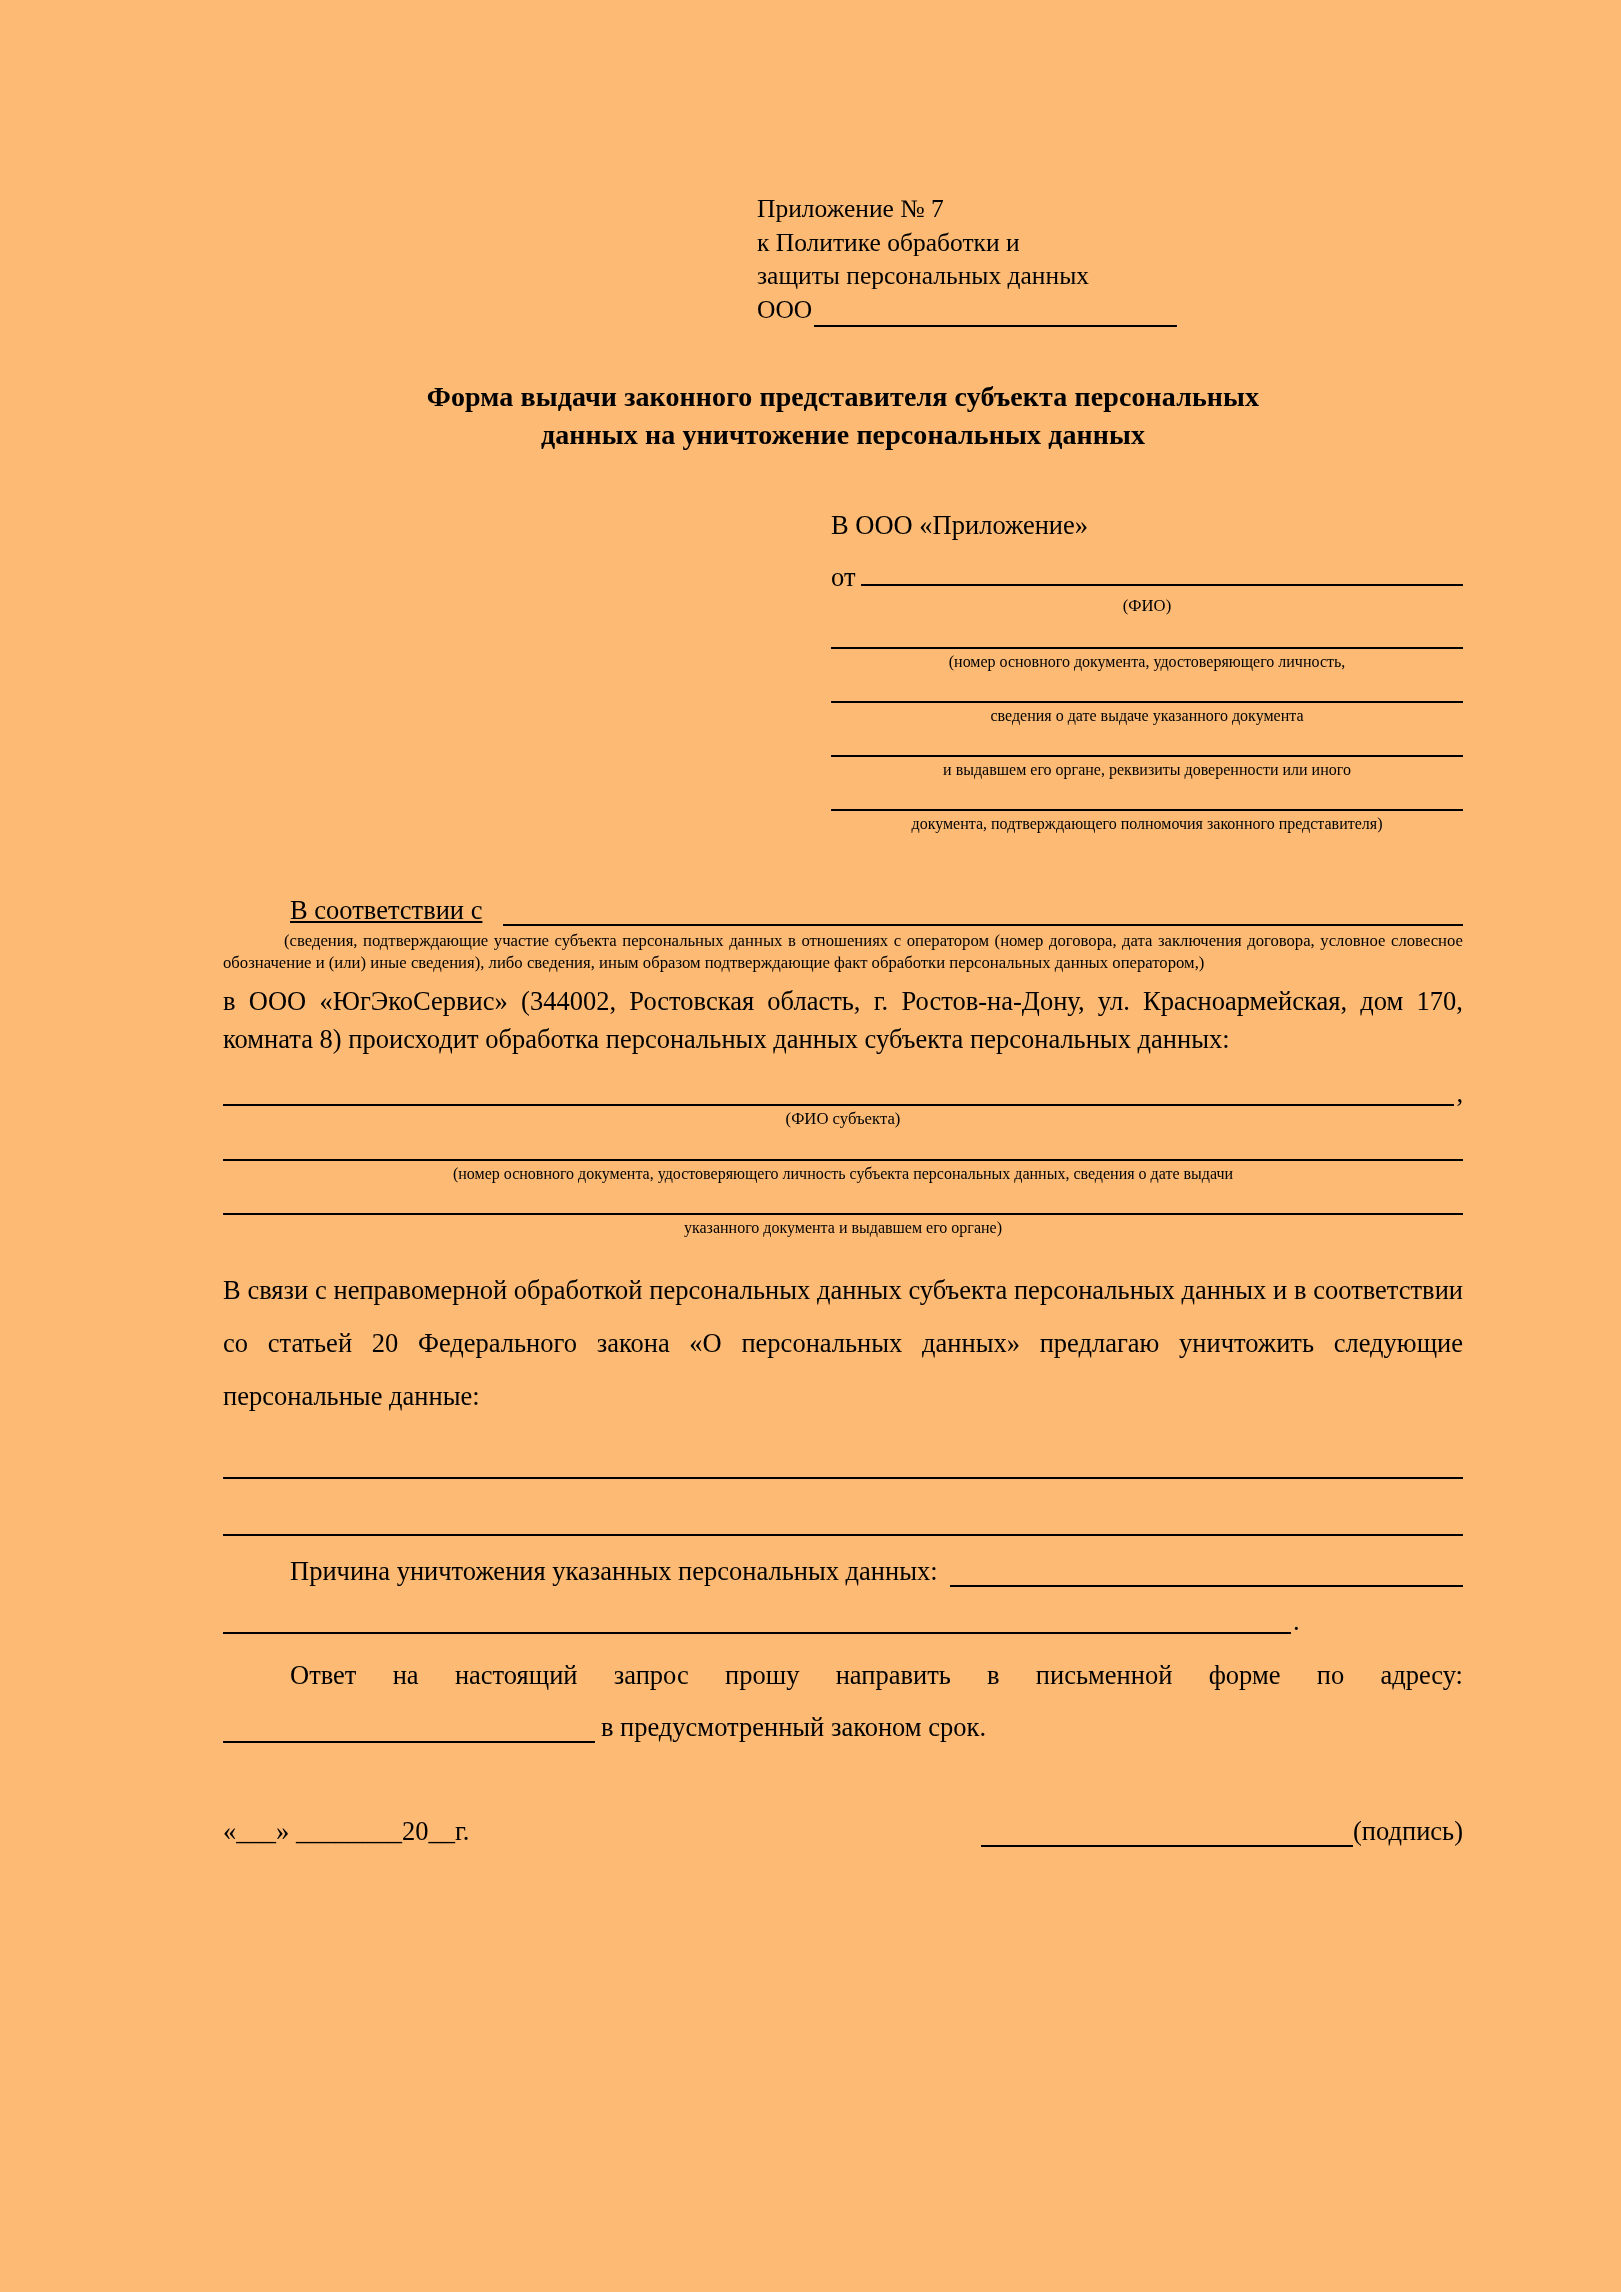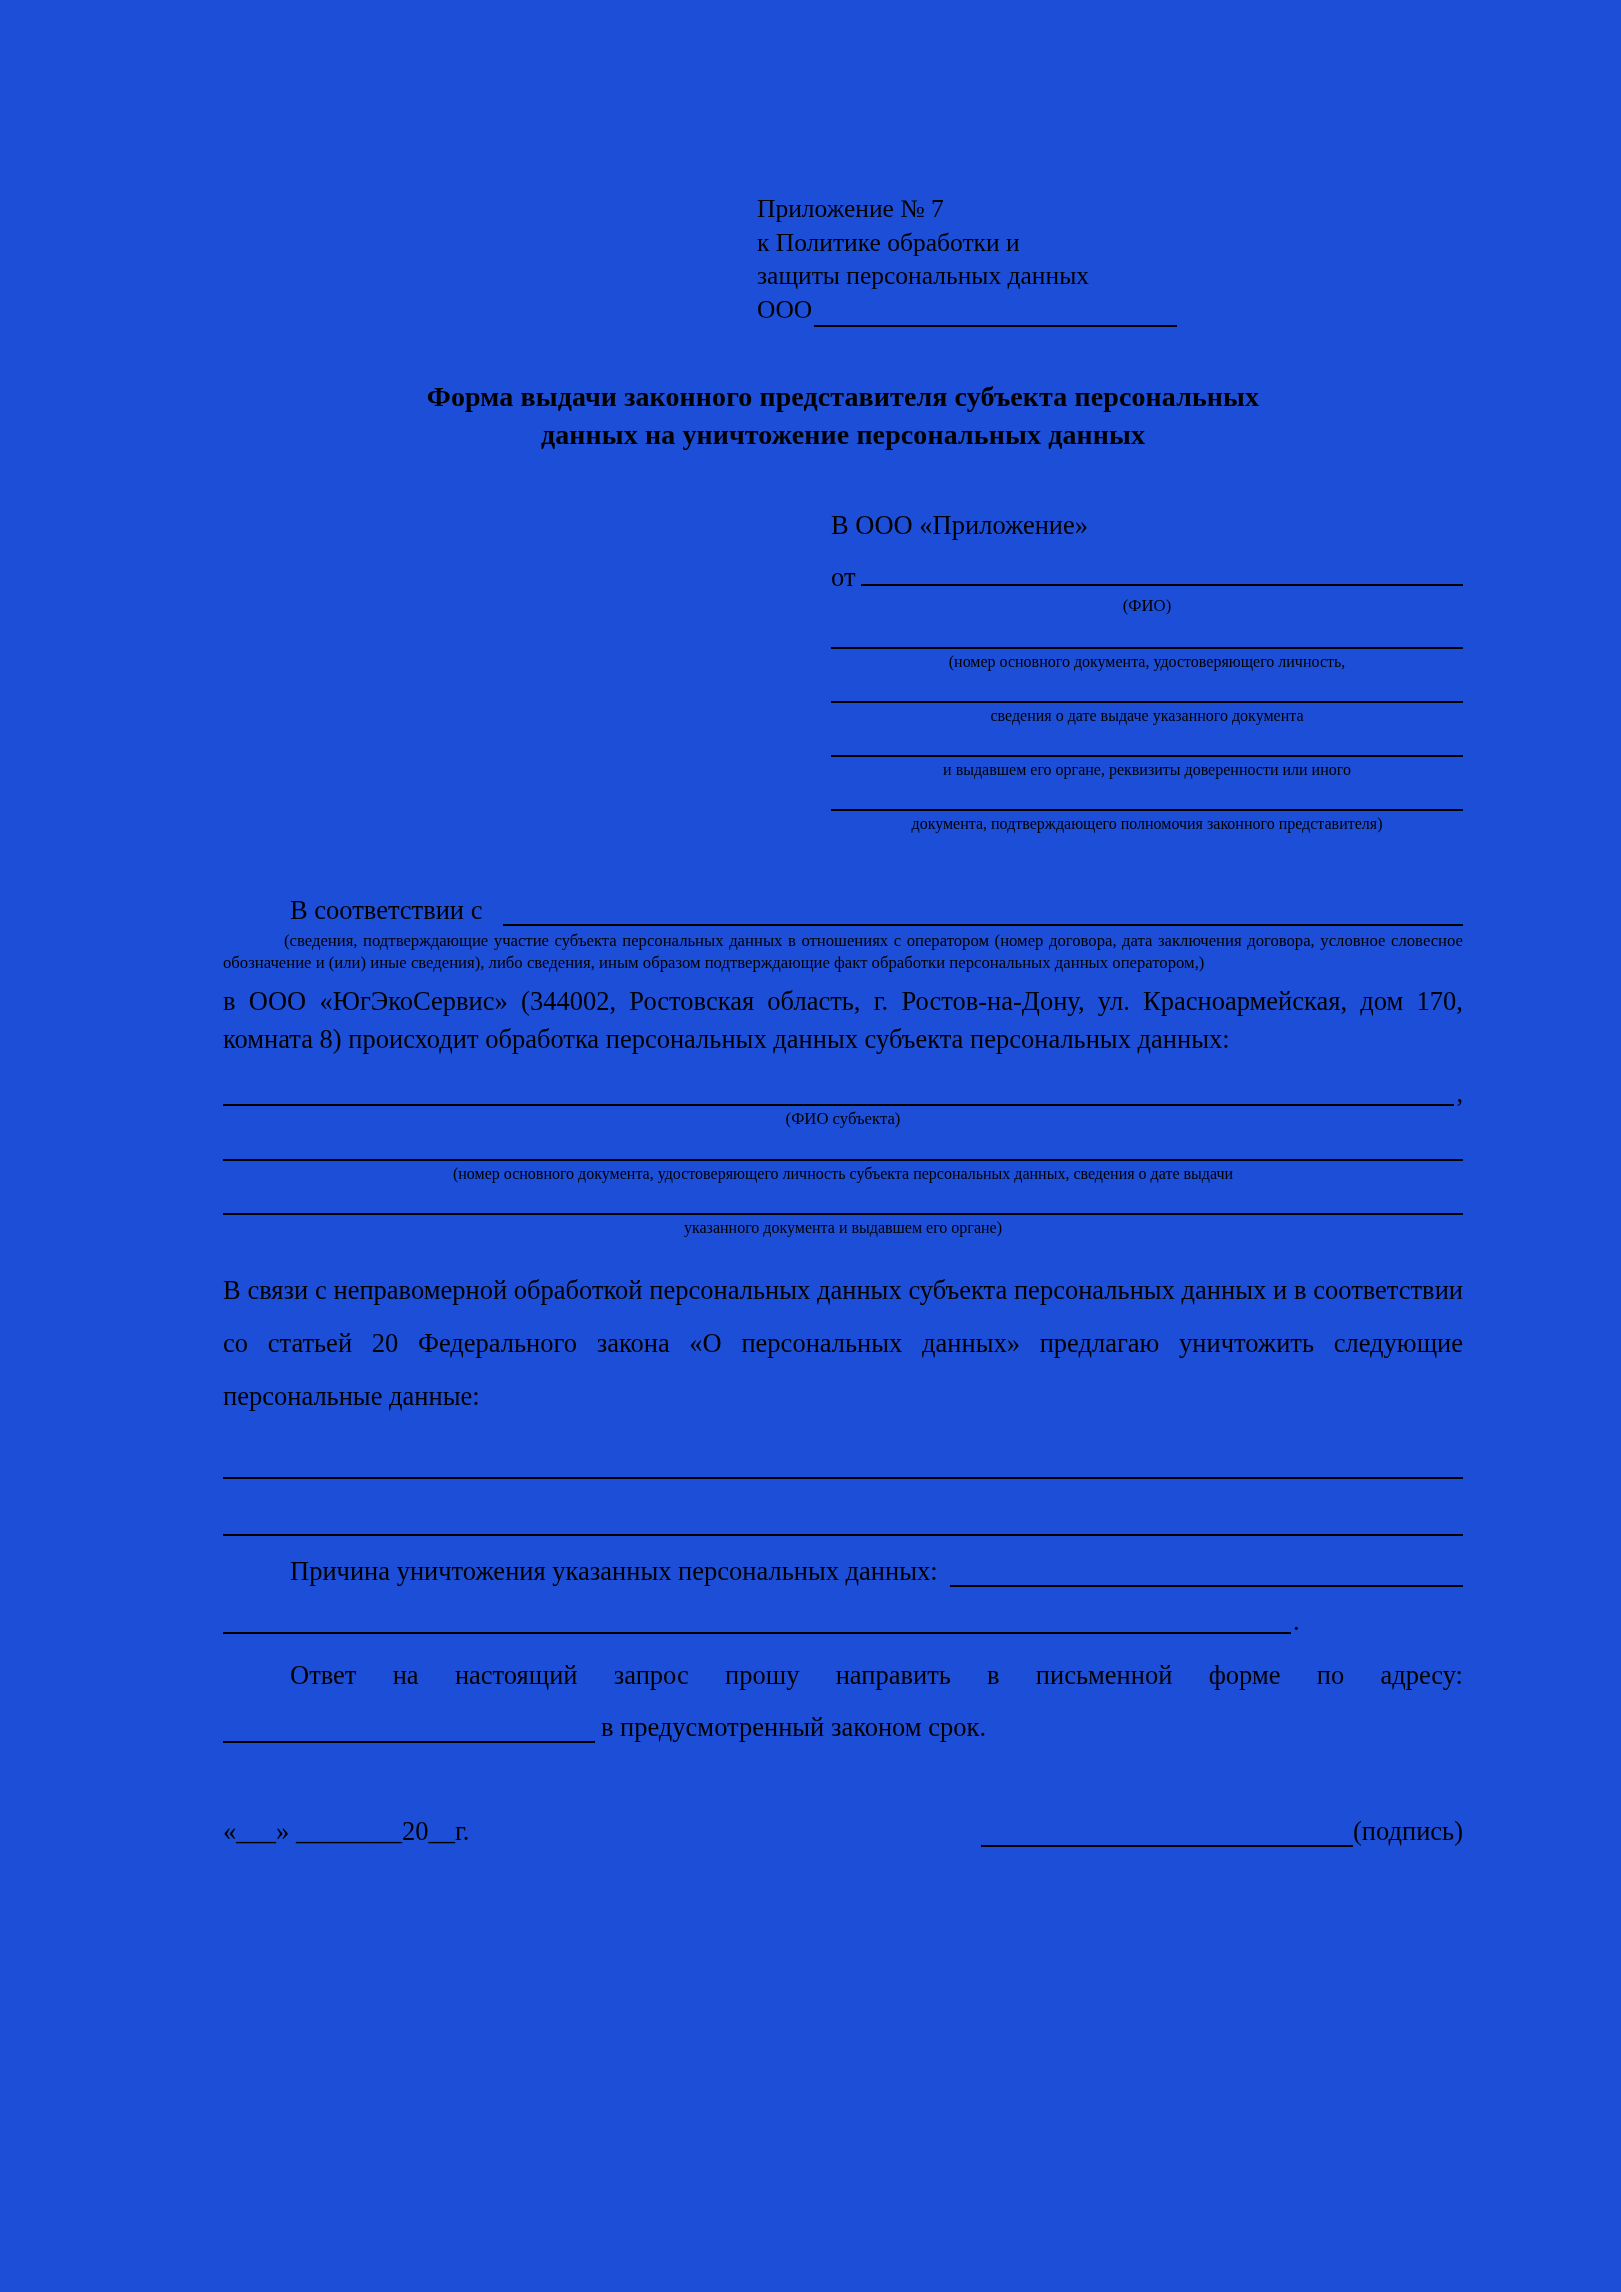--- a/index.html
+++ b/index.html
@@ -9,21 +9,21 @@
   }
   body {
     font-family: "Liberation Serif", "DejaVu Serif", serif;
     color: #000000;
   }
   .page {
     position: relative;
     width: 1621px;
     height: 2293px;
     margin: 0 auto;
-    background: #1d4ed8;
+    background: #fdba74;
     box-sizing: border-box;
     padding: 0;
     overflow: hidden;
   }
   .content {
     position: absolute;
     left: 223px;
     top: 192px;
     width: 1240px;
   }
@@ -108,20 +108,21 @@
     font-size: 26.5px;
   }
   .insoot-row {
     display: flex;
     align-items: flex-end;
     padding-left: 67px;
   }
   .insoot-label {
     white-space: nowrap;
     margin-right: 21px;
+    text-decoration: underline;
   }
   .fineprint {
     font-size: 16.7px;
     line-height: 1.30;
     text-align: justify;
     margin-top: 3.9px;
   }
   .fineprint .indent {
     display: inline-block;
     width: 61px;

